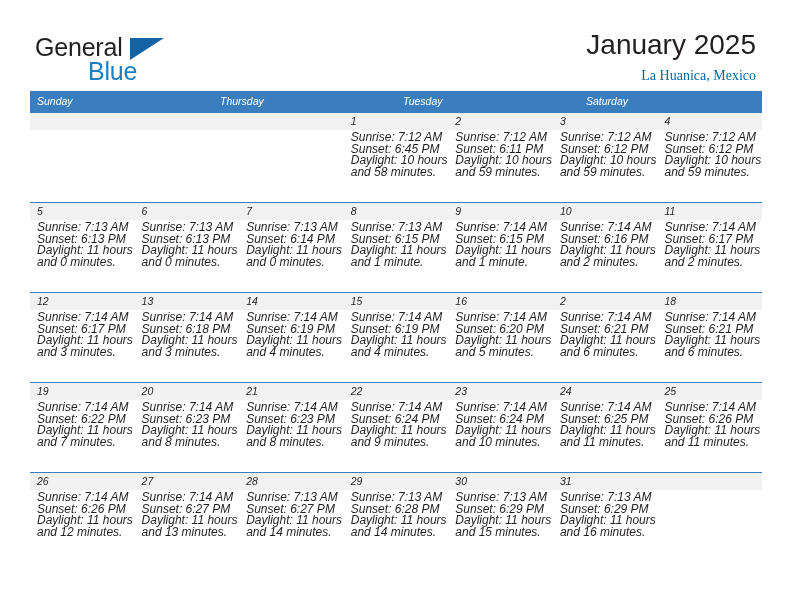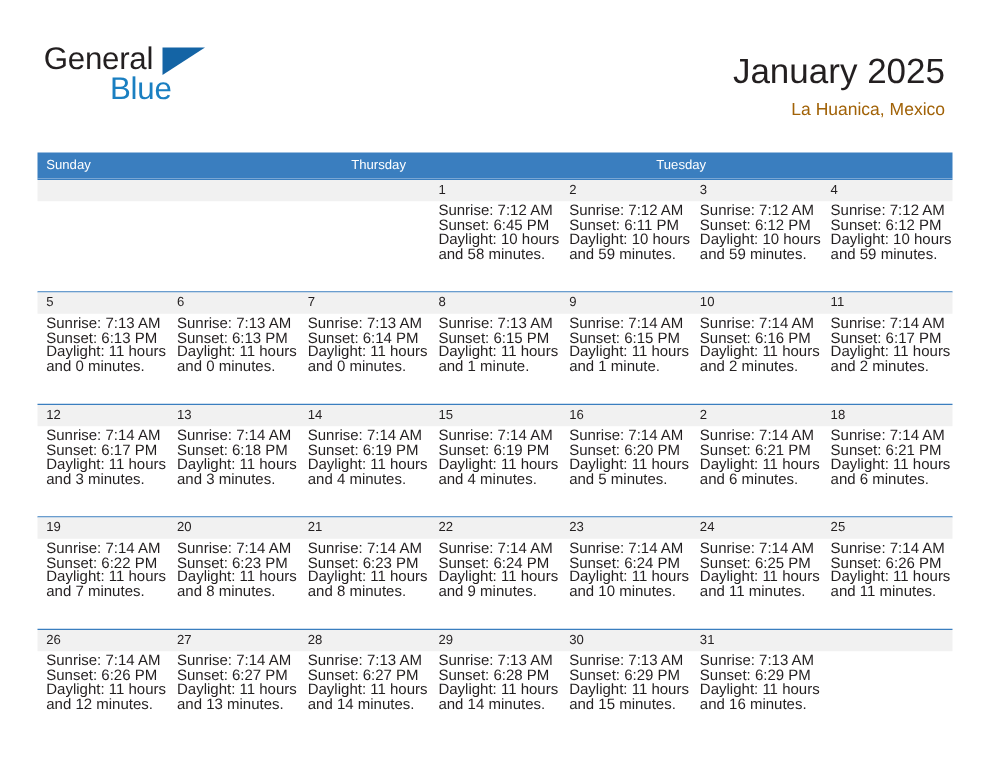--- a/index.html
+++ b/index.html
@@ -64,44 +64,44 @@
     height: 0;
     border-top: 22px solid #1464a5;
     border-right: 34px solid transparent;
   }
 
   .title-block {
     position: absolute;
     right: 36px;
     top: 28px;
     text-align: right;
-    margin-top: 12px;
   }
   .cal-title {
     font-size: 28px;
     line-height: 34px;
     color: #231f20;
     white-space: nowrap;
     font-family: "Liberation Sans", sans-serif;
   }
   .cal-subtitle {
     margin-top: 5px;
     font-size: 14px;
     line-height: 17px;
-    color: #a16207;
+    color: #0369a1;
     white-space: nowrap;
-    font-family: Liberation Sans, sans-serif;
+    font-family: Liberation Serif, serif;
   }
 
   
   .calendar {
     position: absolute;
     left: 30px;
-    top: 122px;
+    top: 91px;
     width: 732px;
+    font-style: italic;
   }
 
   .weekday-header {
     display: flex;
     width: 100%;
     background: #3a7ebf;
     height: 21px;
   }
   .weekday-cell {
     flex: 1 1 0;
@@ -188,20 +188,21 @@
     </div>
 
   </div>
 
   <div class="calendar">
 
     <div class="weekday-header">
       <div class="weekday-cell">Sunday</div>
       <div class="weekday-cell">Thursday</div>
       <div class="weekday-cell">Tuesday</div>
+      <div class="weekday-cell">Saturday</div>
     </div>
 
     <div class="week-row">
       <div class="date-band"></div>
       <div class="week-cells">
         <div class="day-cell empty">
           <div class="day-num"></div>
           <div class="day-info">
             <div></div>
             <div></div>

